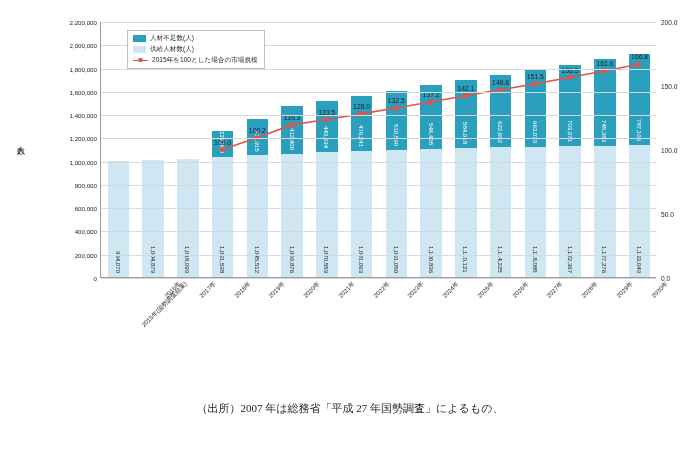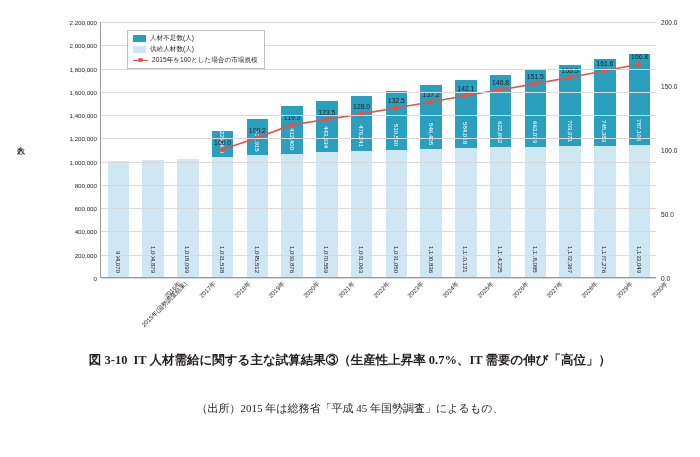--- a/index.html
+++ b/index.html
@@ -354,21 +354,18 @@
         <span class="lg-sw" style="background:#cfe7f2"></span>
         <span>供給人材数(人)</span>
       </div>
       <div class="lg-row">
         <span class="lg-line"></span>
         <span>2015年を100とした場合の市場規模</span>
       </div>
     </div>
   </div>
 
-  <div class="caption">
-    <span class="num">図 3-10</span><span>IT 人材需給に関する主な試算結果③（生産性上昇率 0.7%、IT 需要の伸び「高位」）</span>
+
+  <div class="source">
+    <div>（出所）2007 年は総務省「平成 27 年国勢調査」によるもの、</div>
   </div>
 
-  <div class="source">
-    <div>（出所）2015 年は総務省「平成 45 年国勢調査」によるもの、</div>
-  </div>
-
 </div>
 
 </body></html>

